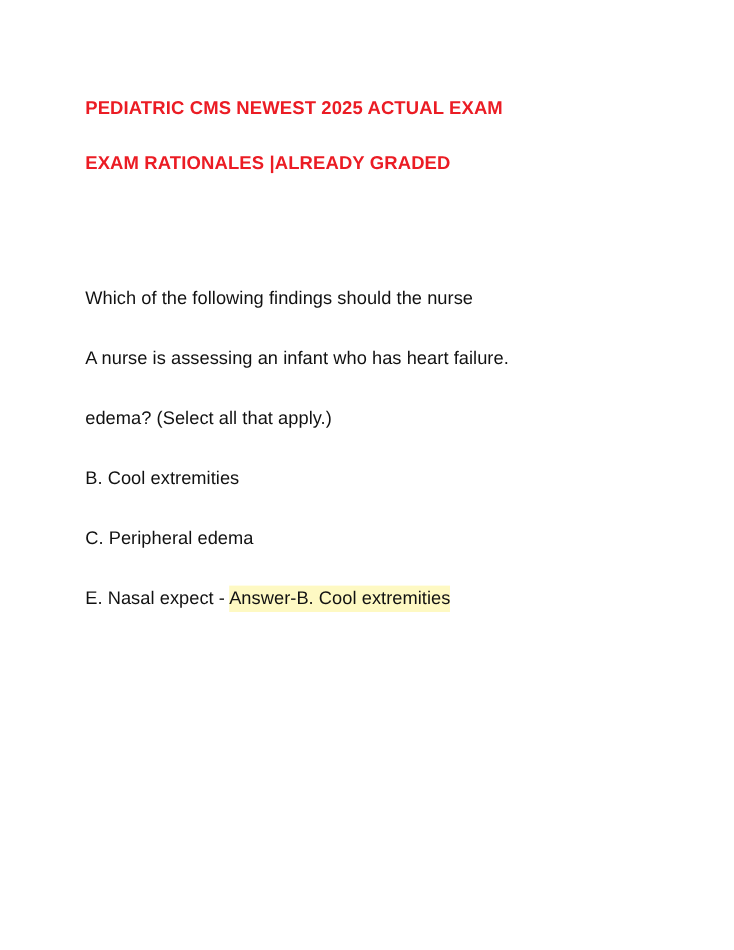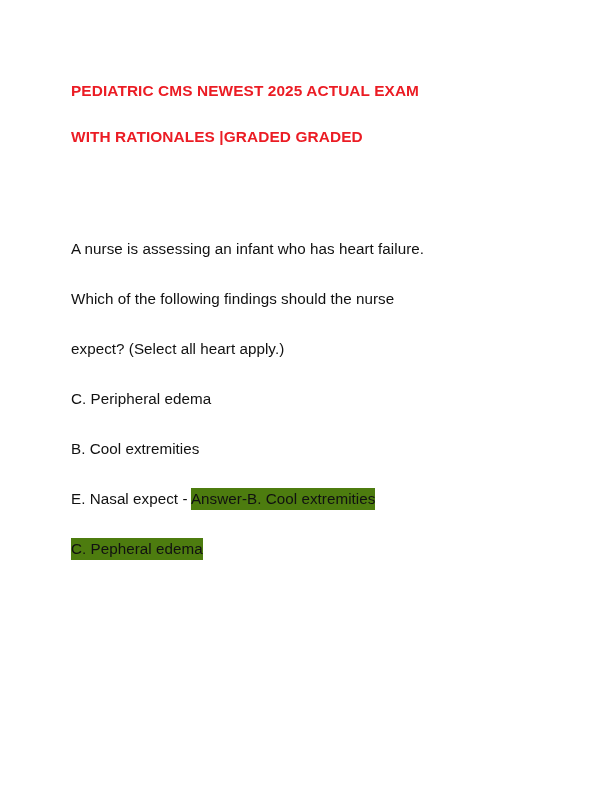--- a/index.html
+++ b/index.html
@@ -60,46 +60,45 @@
     font-family: "Liberation Sans", sans-serif;
     font-weight: normal;
     font-size: 15.2px;
     line-height: 50px;
     color: #111111;
     letter-spacing: 0.05px;
     white-space: nowrap;
   }
 
   .hl {
-    background-color: #4d7c0f;
+    background-color: #fef9c3;
     padding: 2px 0 3px 0;
     box-decoration-break: clone;
     -webkit-box-decoration-break: clone;
   }
 </style>
 </head>
 <body>
 
 <div class="page">
   <div class="content">
 
     <div class="title-block">
       <div class="title-line">PEDIATRIC CMS NEWEST 2025 ACTUAL EXAM</div>
-      <div class="title-line">WITH RATIONALES |GRADED GRADED</div>
+      <div class="title-line">EXAM RATIONALES |ALREADY GRADED</div>
     </div>
 
     <div class="gap"></div>
 
     <div class="body-block">
+      <div class="body-line">Which of the following findings should the nurse</div>
       <div class="body-line">A nurse is assessing an infant who has heart failure.</div>
-      <div class="body-line">Which of the following findings should the nurse</div>
-      <div class="body-line">expect? (Select all heart apply.)</div>
+      <div class="body-line">edema? (Select all that apply.)</div>
 
+      <div class="body-line">B. Cool extremities</div>
       <div class="body-line">C. Peripheral edema</div>
-      <div class="body-line">B. Cool extremities</div>
 
       <div class="body-line"><span>E. Nasal expect - </span><span class="hl">Answer-B. Cool extremities</span></div>
 
-      <div class="body-line"><span class="hl">C. Pepheral edema</span></div>
     </div>
 
   </div>
 </div>
 
 </body></html>

